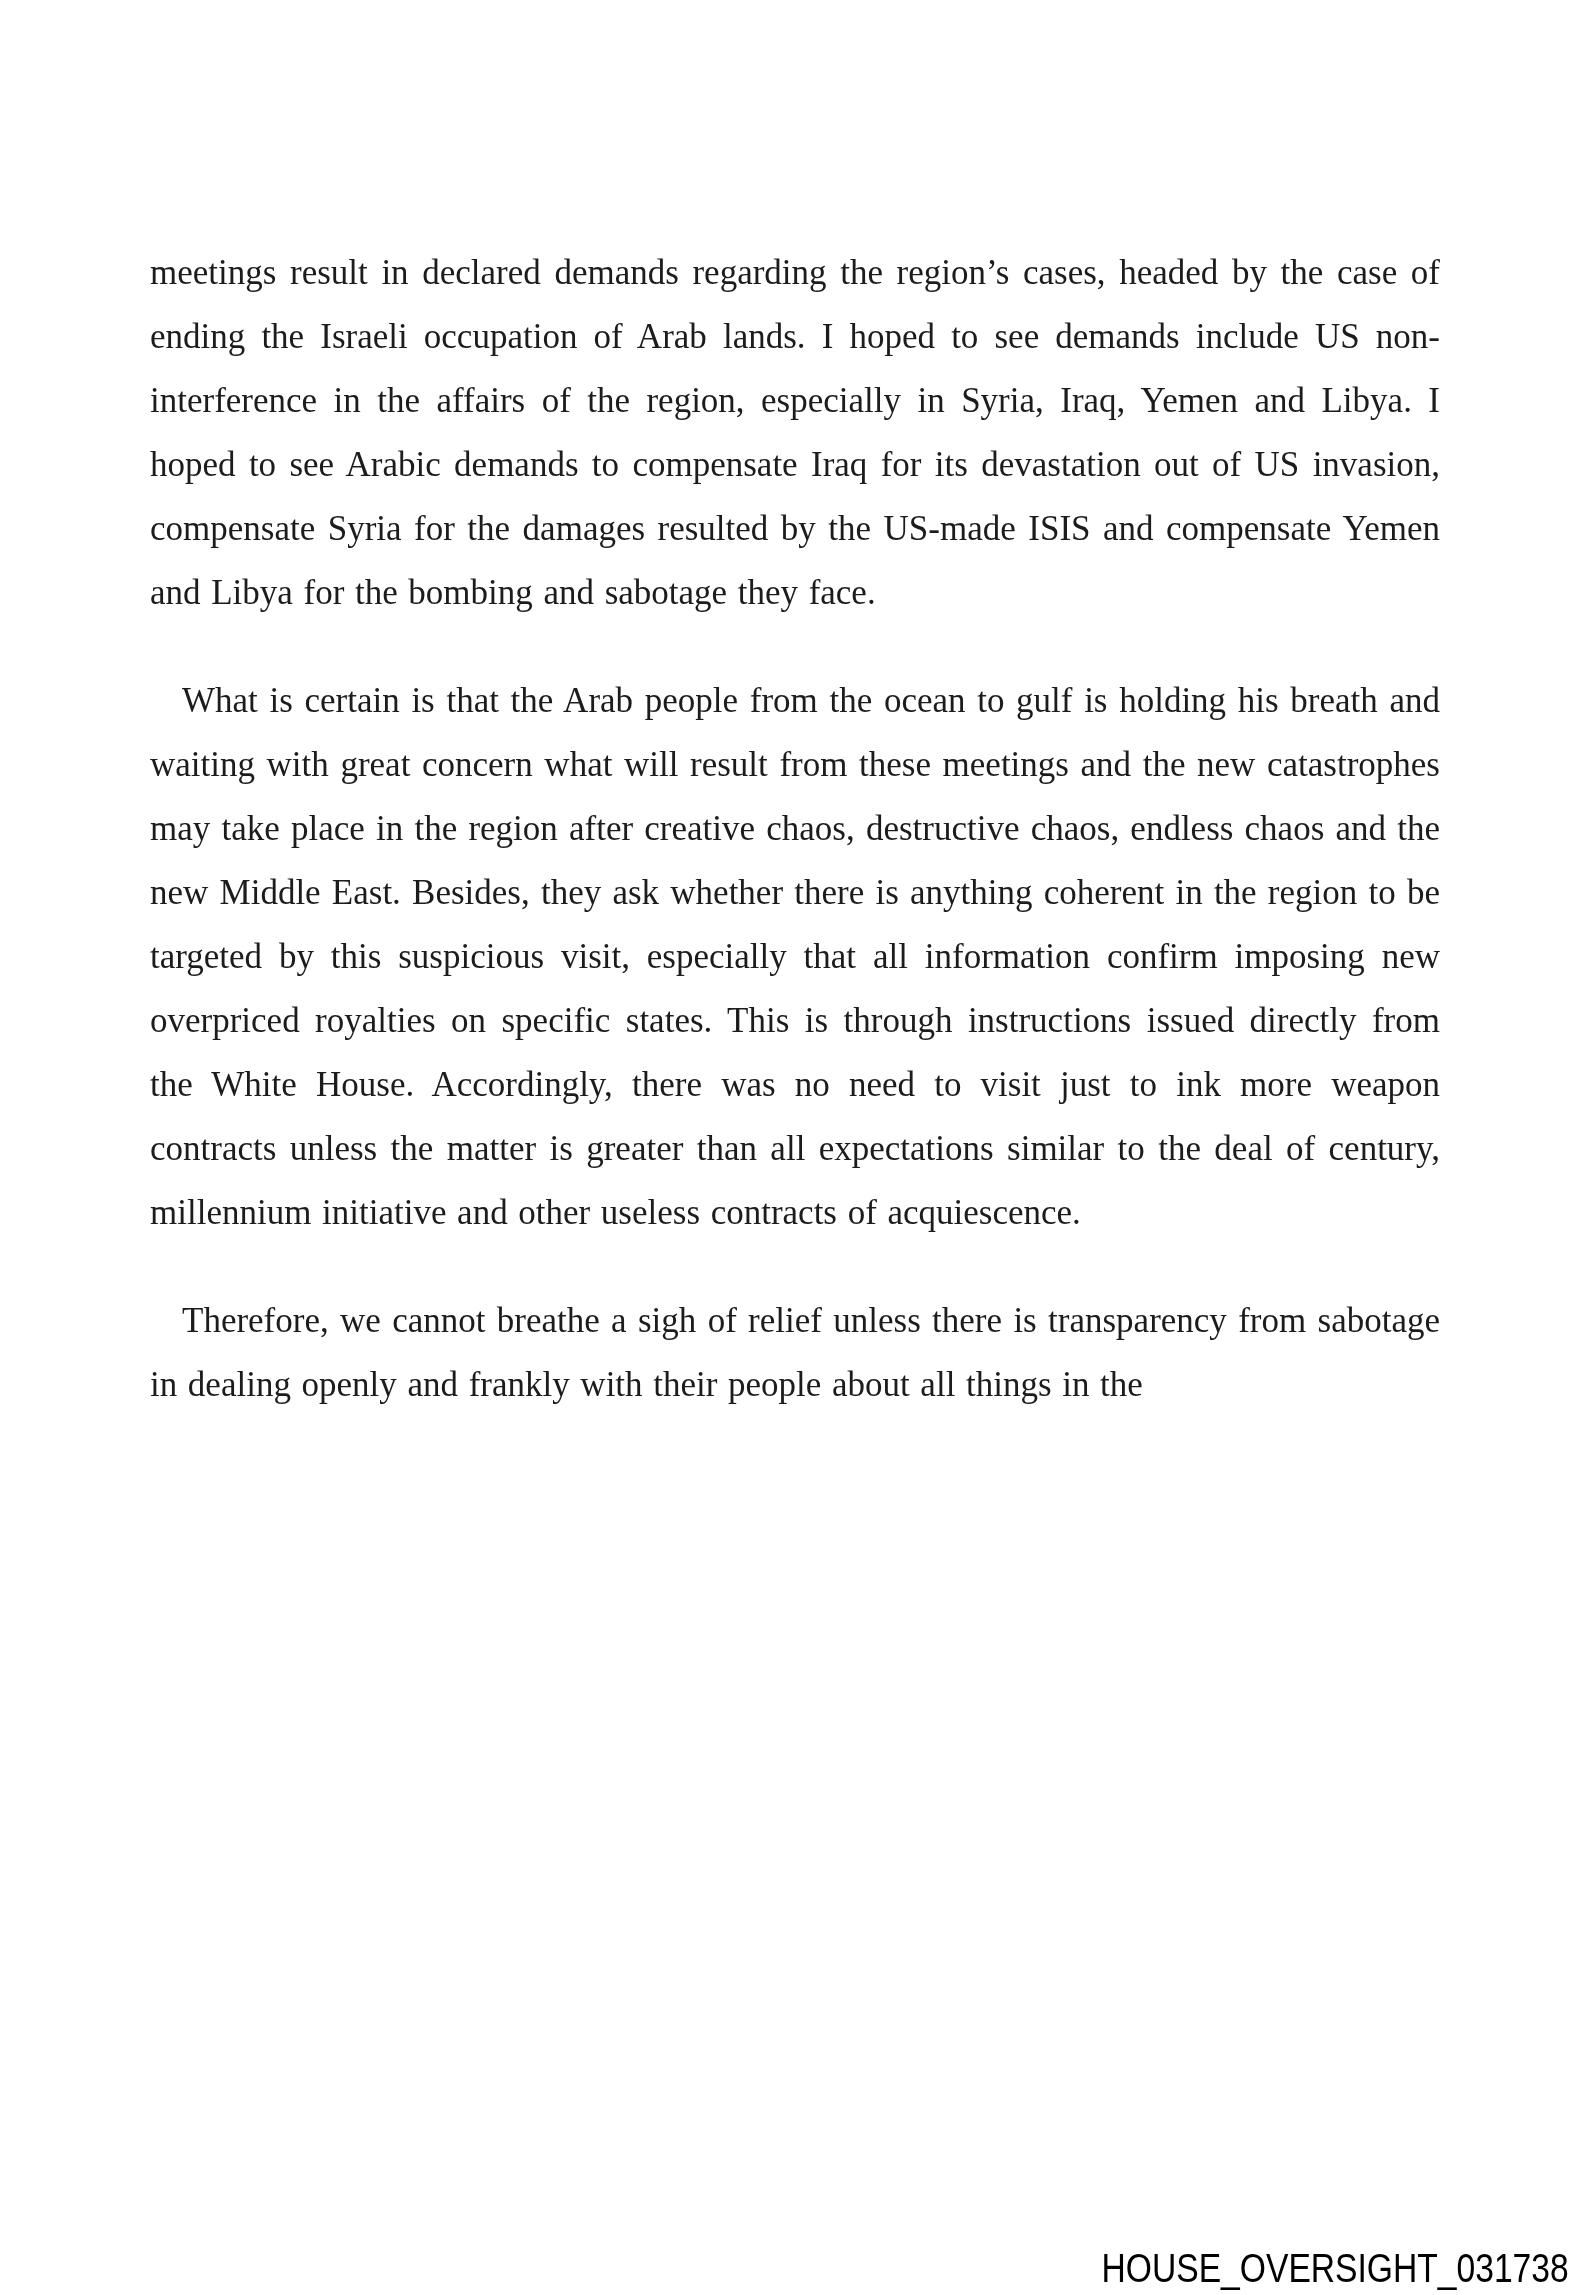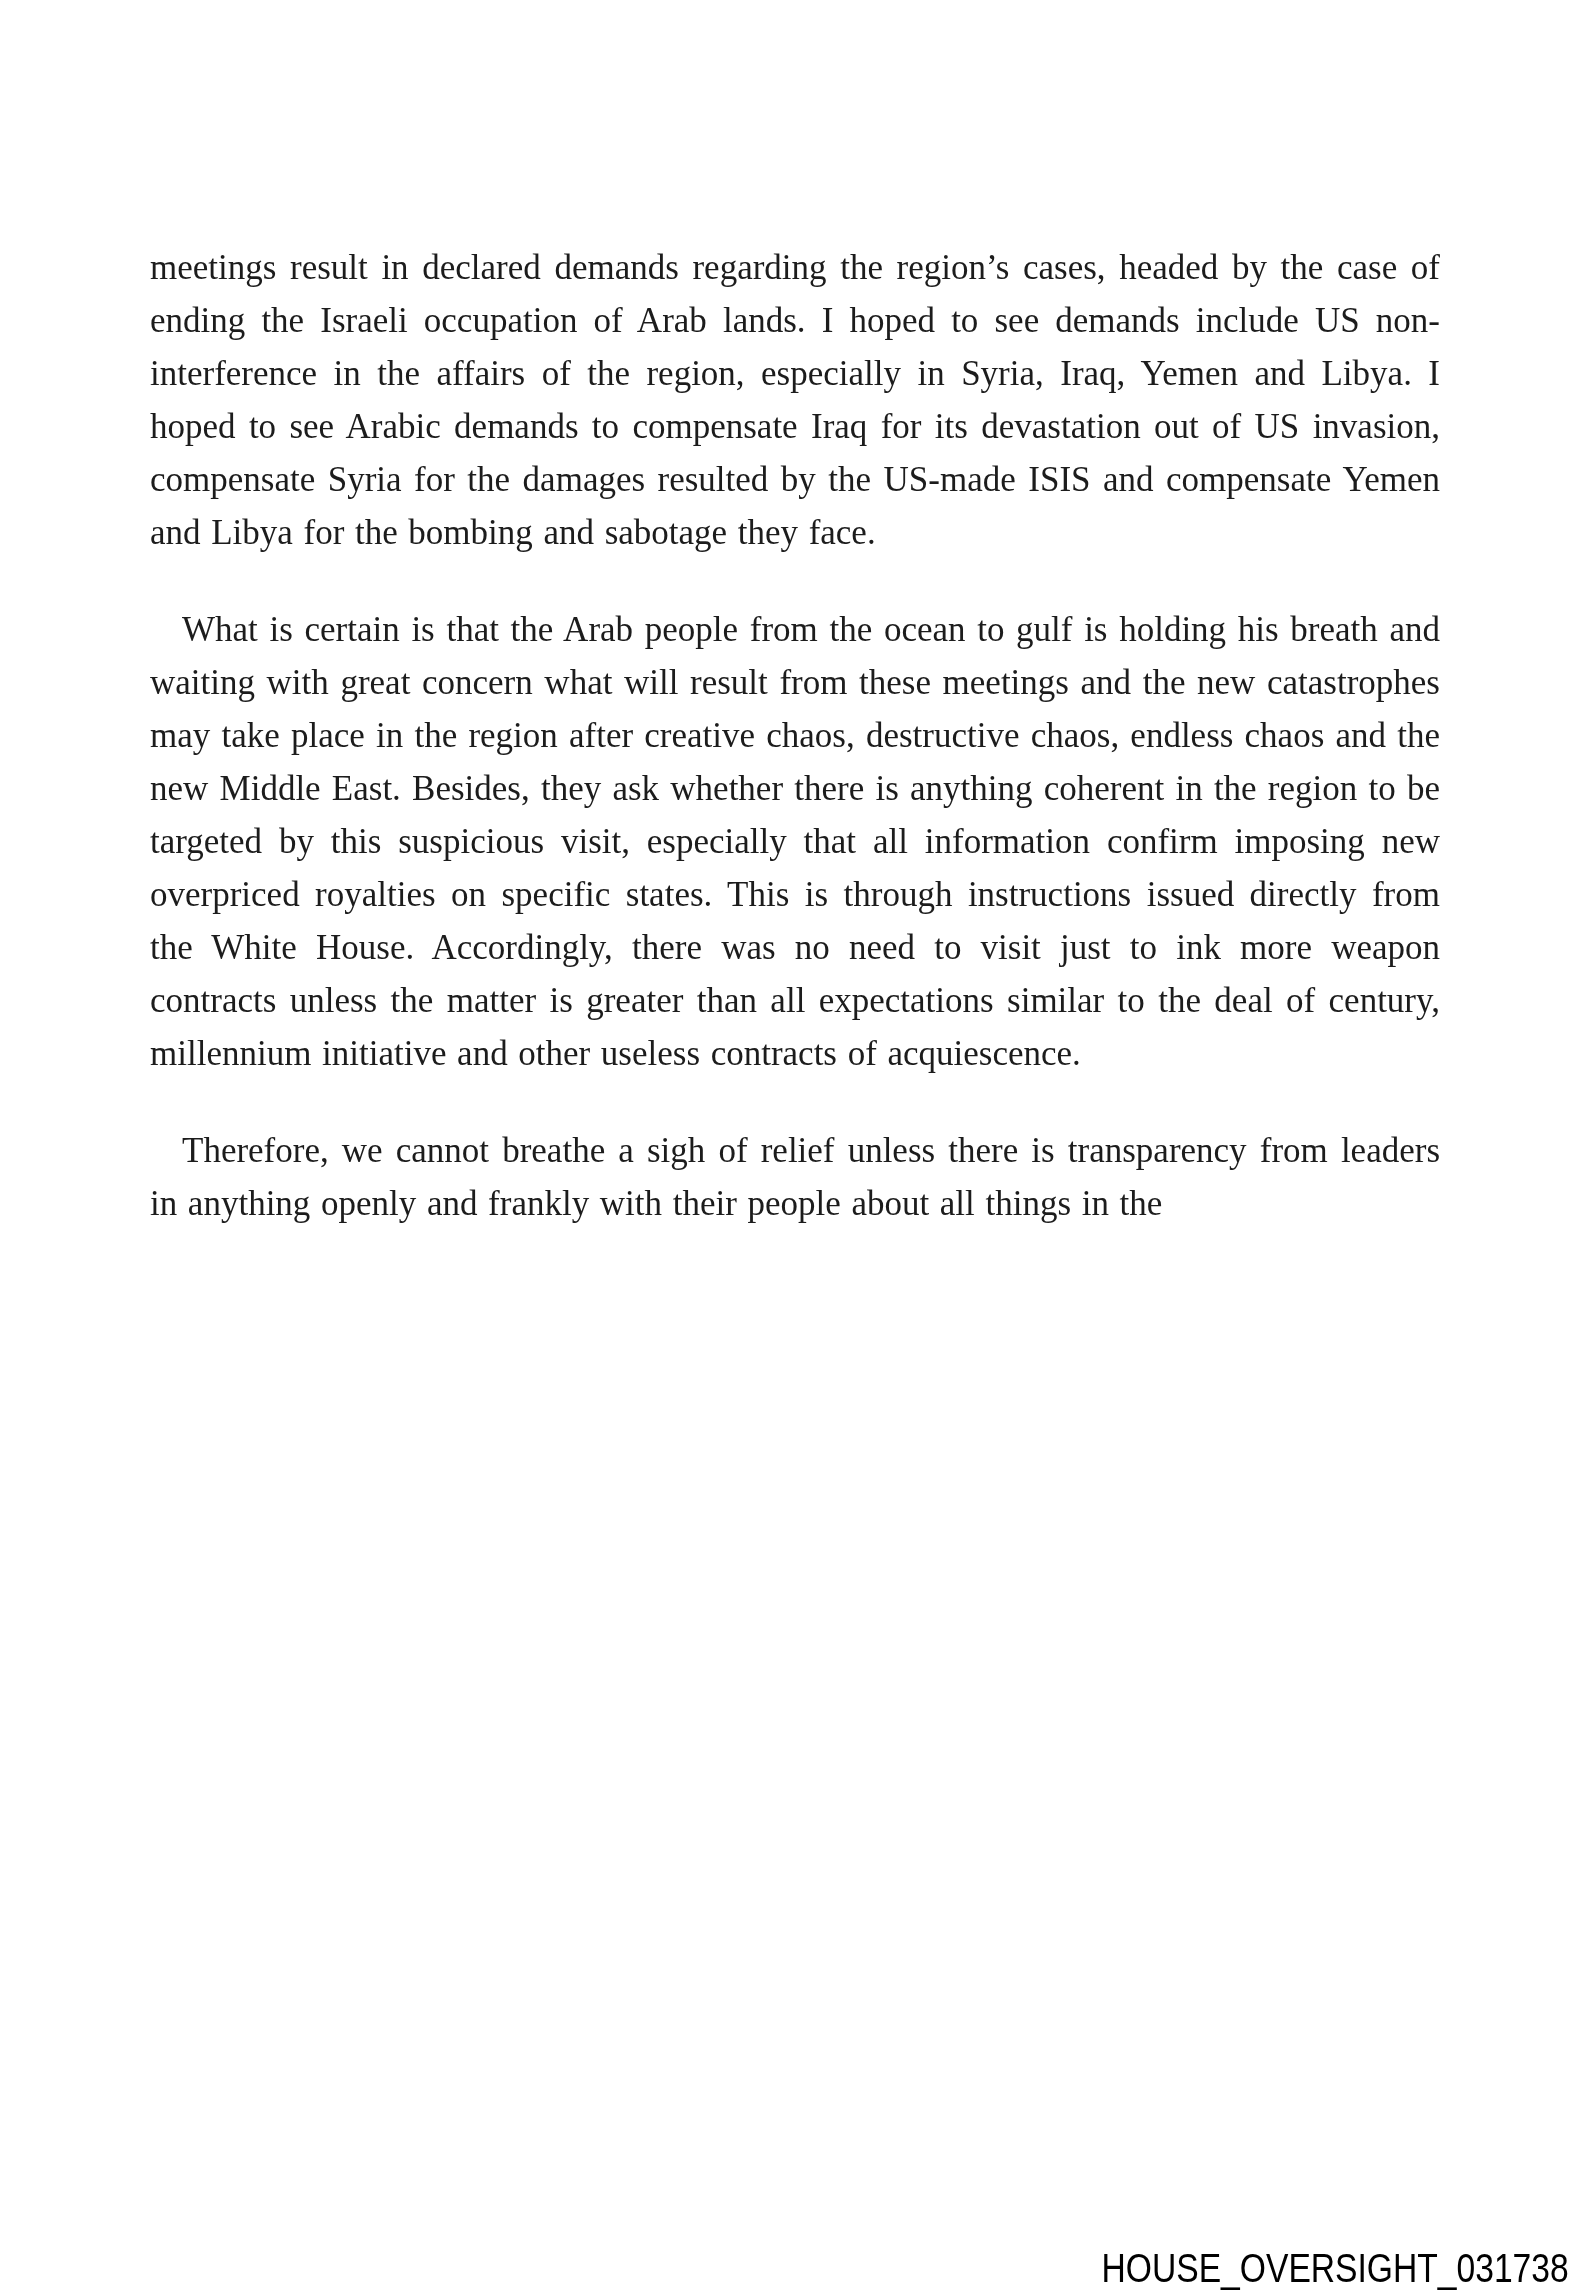--- a/index.html
+++ b/index.html
@@ -15,21 +15,21 @@
     overflow: hidden;
     font-family: "Liberation Serif", serif;
     color: #1c1c1c;
   }
   .body-text {
     position: absolute;
     left: 150px;
     top: 241px;
     width: 1290px;
     font-size: 35px;
-    line-height: 53px;
+    line-height: 64px;
     text-align: justify;
     word-spacing: 1.9px;
   }
   .para {
     margin: 0 0 44px 0;
   }
   .para.indented {
     text-indent: 32px;
   }
   .bates-stamp {
@@ -47,19 +47,19 @@
   }
 </style>
 </head>
 <body>
 
 <div class="page">
 
   <div class="body-text">
     <p class="para">meetings result in declared demands regarding the region’s cases, headed by the case of ending the Israeli occupation of Arab lands. I hoped to see demands include US non-interference in the affairs of the region, especially in Syria, Iraq, Yemen and Libya. I hoped to see Arabic demands to compensate Iraq for its devastation out of US invasion, compensate Syria for the damages resulted by the US-made ISIS and compensate Yemen and Libya for the bombing and sabotage they face.</p>
     <p class="para indented">What is certain is that the Arab people from the ocean to gulf is holding his breath and waiting with great concern what will result from these meetings and the new catastrophes may take place in the region after creative chaos, destructive chaos, endless chaos and the new Middle East. Besides, they ask whether there is anything coherent in the region to be targeted by this suspicious visit, especially that all information confirm imposing new overpriced royalties on specific states. This is through instructions issued directly from the White House. Accordingly, there was no need to visit just to ink more weapon contracts unless the matter is greater than all expectations similar to the deal of century, millennium initiative and other useless contracts of acquiescence.</p>
-    <p class="para indented">Therefore, we cannot breathe a sigh of relief unless there is transparency from leaders in anything openly and frankly with their people about all things in the</p>
+    <p class="para indented">Therefore, we cannot breathe a sigh of relief unless there is transparency from sabotage in dealing openly and frankly with their people about all things in the</p>
   </div>
 
   <div class="bates-stamp">HOUSE_OVERSIGHT_031738</div>
 
 </div>
 
 
 </body></html>

